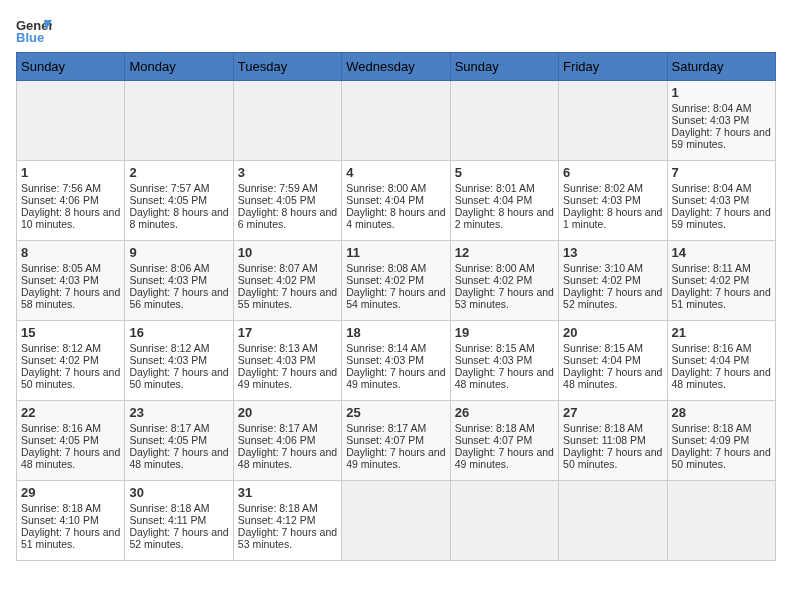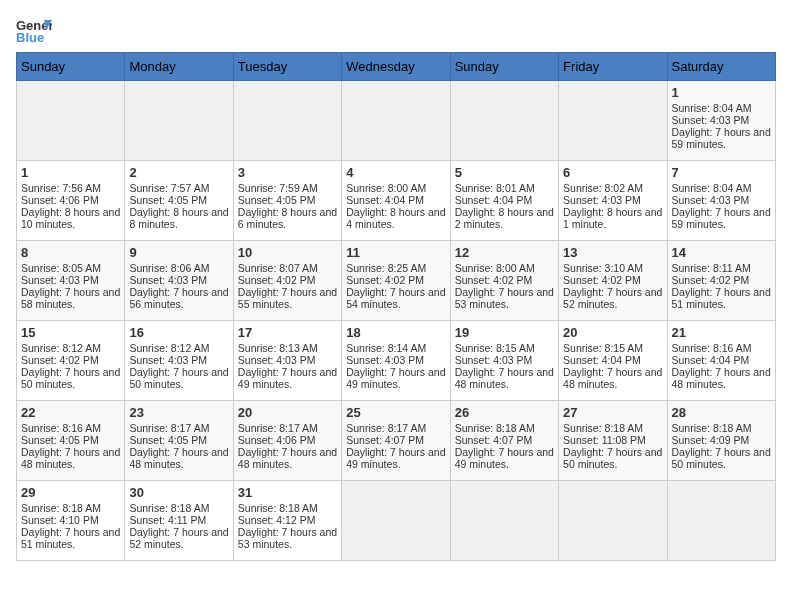--- a/index.html
+++ b/index.html
@@ -175,21 +175,21 @@
           <div>Daylight: 7 hours and 56 minutes.</div>
         </td>
         <td>
           <span class="day-num">10</span>
           <div>Sunrise: 8:07 AM</div>
           <div>Sunset: 4:02 PM</div>
           <div>Daylight: 7 hours and 55 minutes.</div>
         </td>
         <td>
           <span class="day-num">11</span>
-          <div>Sunrise: 8:25 AM</div>
+          <div>Sunrise: 8:08 AM</div>
           <div>Sunset: 4:02 PM</div>
           <div>Daylight: 7 hours and 54 minutes.</div>
         </td>
         <td>
           <span class="day-num">12</span>
           <div>Sunrise: 8:00 AM</div>
           <div>Sunset: 4:02 PM</div>
           <div>Daylight: 7 hours and 53 minutes.</div>
         </td>
         <td>

